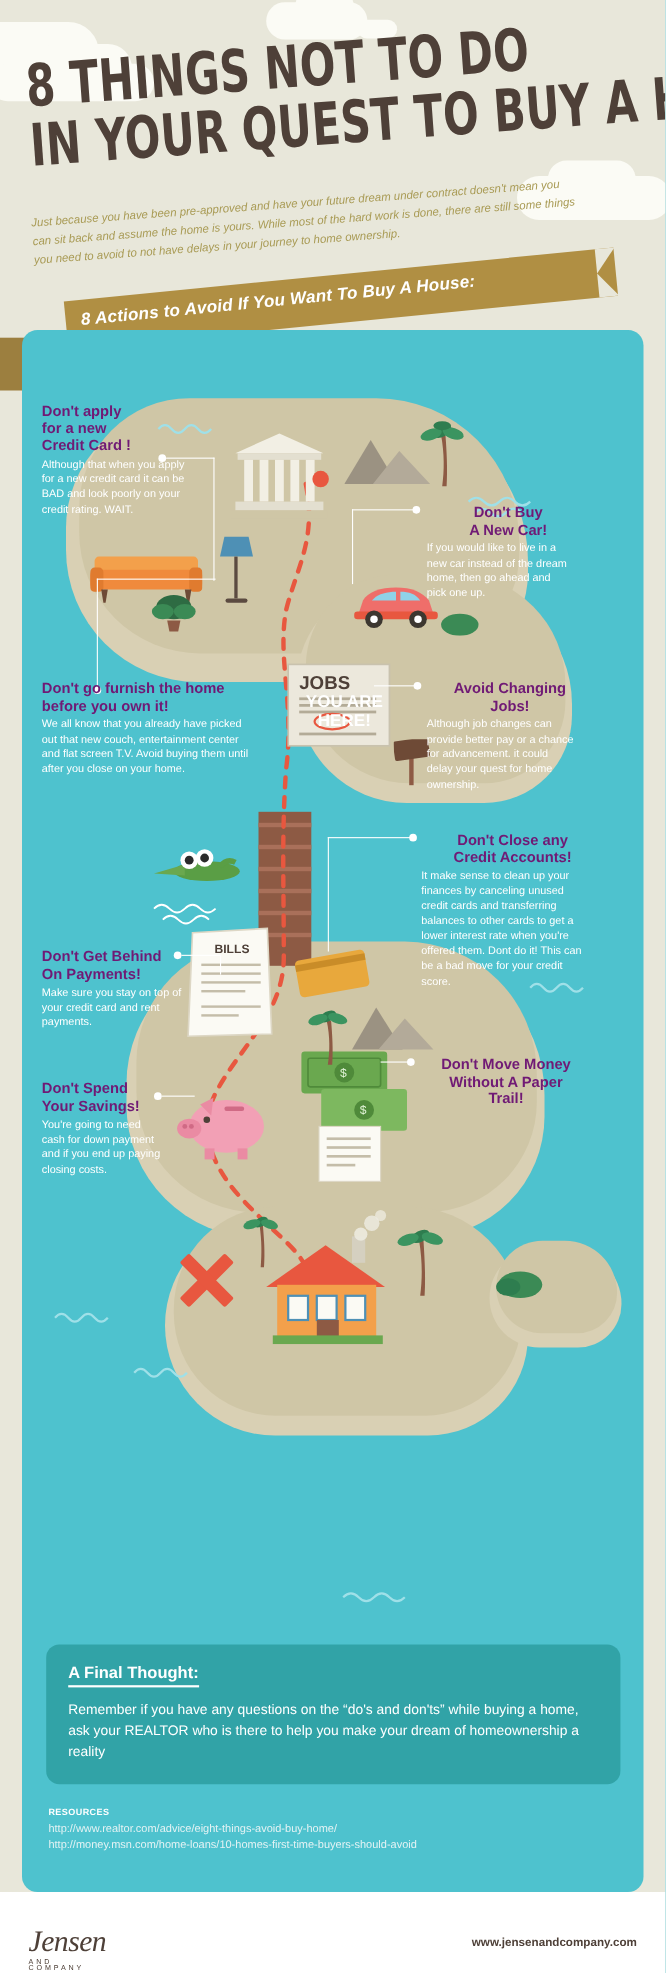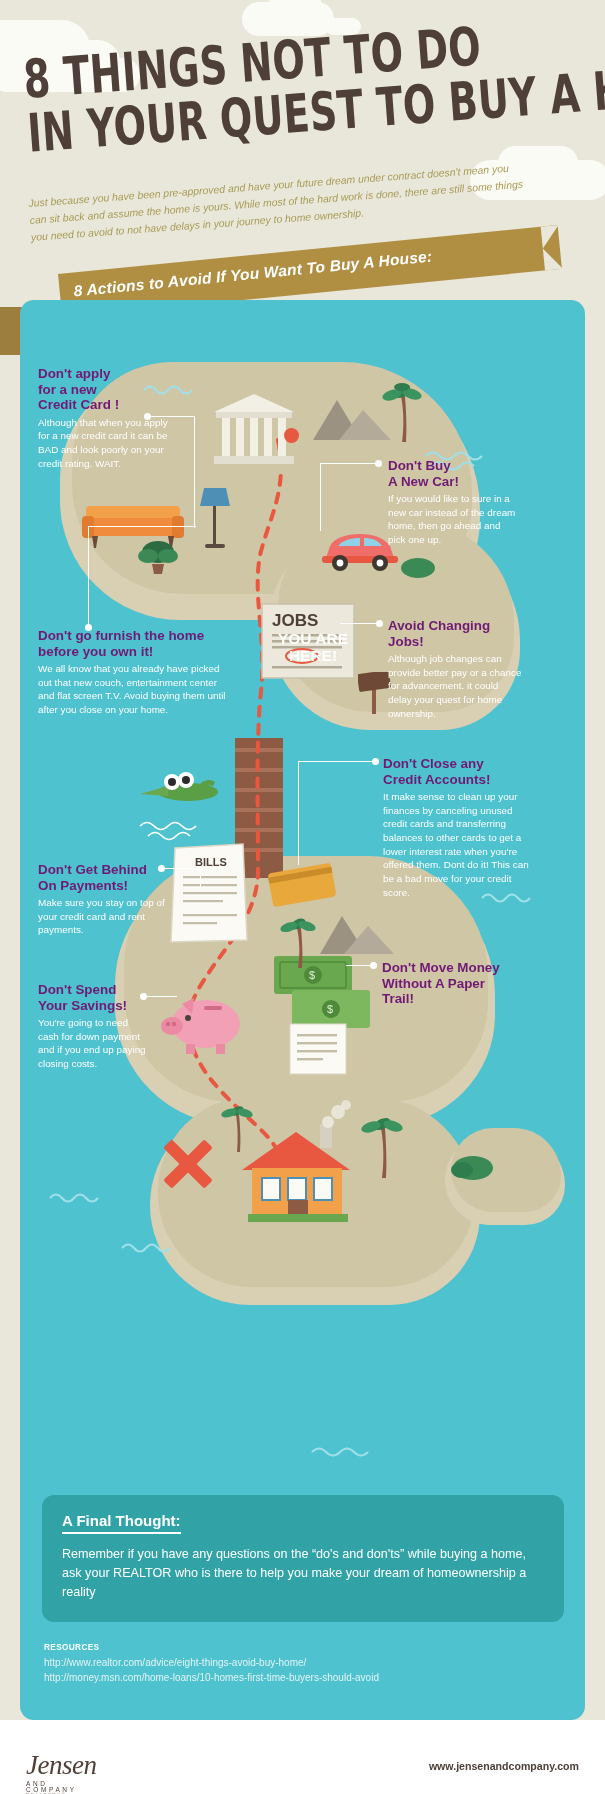--- a/index.html
+++ b/index.html
@@ -43,21 +43,21 @@
            background:#4ec2ce; border-radius:14px; overflow:hidden; }
 
   
   .land { position:absolute; background:#d9d0b4; }
   .landtop { position:absolute; background:#cfc6a6; }
 
   
   .tip { position:absolute; }
   .tip h3 { color:#701a75; font-size:13.4px; font-weight:bold; line-height:1.16; margin-bottom:3px; }
   .tip p { color:#ffffff; font-size:9.9px; line-height:1.38; }
-  .tip.right h3 { margin-left:0; }
+  .tip.right h3 { margin-left:16px;text-align:center; }
 
   .dot { position:absolute; width:7px; height:7px; border-radius:50%; background:#fff; }
   .lead { position:absolute; background:#fff; }
 
   
   .youare { position:absolute; left:228px; top:330px; width:130px; text-align:center;
             color:#fff; font-weight:bold; font-size:15.5px; line-height:1.1; }
 
   
   .final { position:absolute; left:42px; top:1495px; width:522px; background:#31a3a7;
@@ -405,27 +405,27 @@
     <div class="dot" style="left:124px; top:113px;"></div>
     <div class="lead" style="left:131px; top:115.5px; width:44px; height:1.4px;"></div>
     <div class="lead" style="left:174px; top:115.5px; width:1.4px; height:112px;"></div>
     <div class="lead" style="left:68px; top:226px; width:108px; height:1.4px;"></div>
     <div class="lead" style="left:68px; top:226px; width:1.4px; height:100px;"></div>
     <div class="dot" style="left:65px; top:324px;"></div>
 
     <div class="tip right" style="left:368px; top:158px; width:132px;">
       <h3 style="white-space:pre-line;">Don't Buy
 A New Car!</h3>
-      <p>If you would like to sure in a new car instead of the dream home, then go ahead and pick one up.</p>
+      <p>If you would like to live in a new car instead of the dream home, then go ahead and pick one up.</p>
     </div>
     <div class="dot" style="left:355px; top:160px;"></div>
     <div class="lead" style="left:300px; top:162.5px; width:56px; height:1.4px;"></div>
     <div class="lead" style="left:300px; top:162.5px; width:1.4px; height:68px;"></div>
 
-    <div class="tip" style="left:18px; top:328px; width:192px;">
+    <div class="tip" style="left:18px; top:318px; width:192px;">
       <h3 style="white-space:pre-line;">Don't go furnish the home
 before you own it!</h3>
       <p>We all know that you already have picked out that new couch, entertainment center and flat screen T.V. Avoid buying them until after you close on your home.</p>
     </div>
 
     <div class="tip right" style="left:368px; top:318px; width:135px;">
       <h3 style="white-space:pre-line;">Avoid Changing
 Jobs!</h3>
       <p>Although job changes can provide better pay or a chance for advancement. it could delay your quest for home ownership.</p>
     </div>

